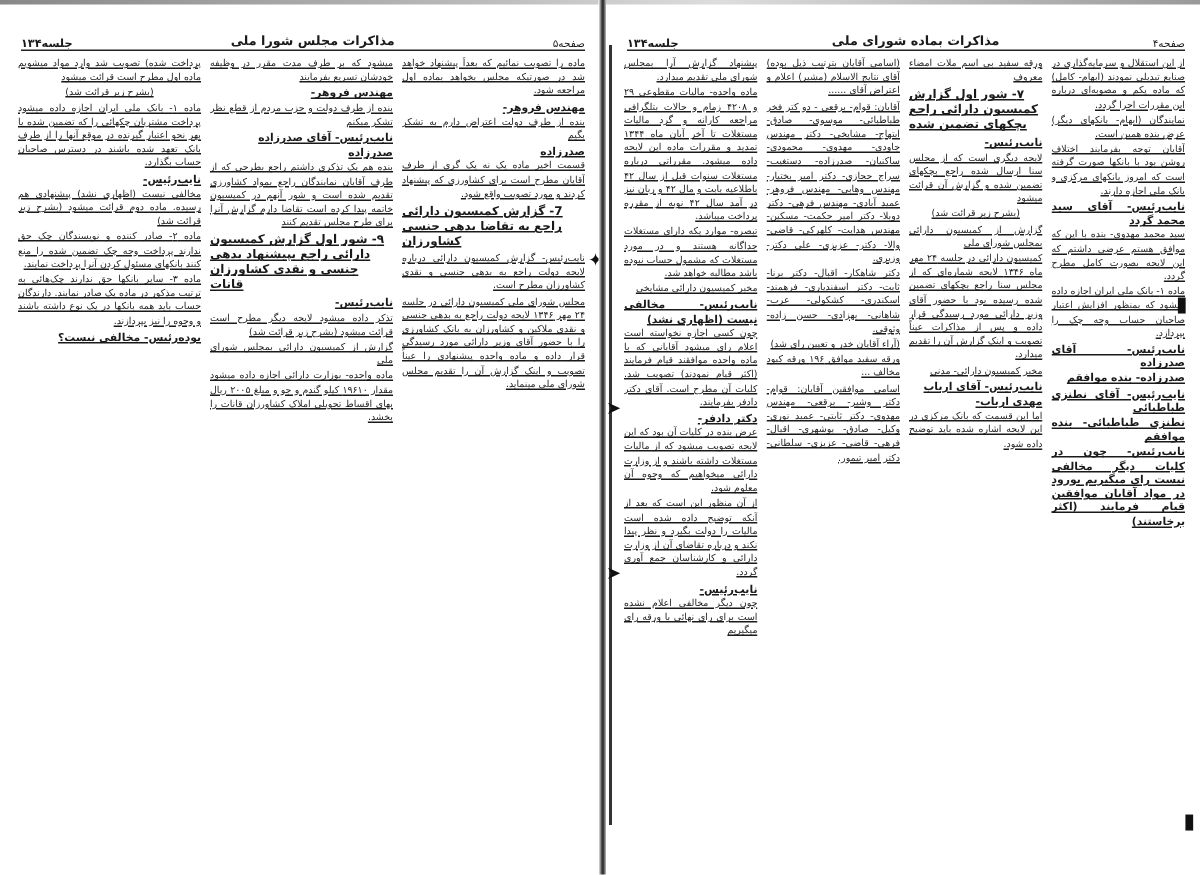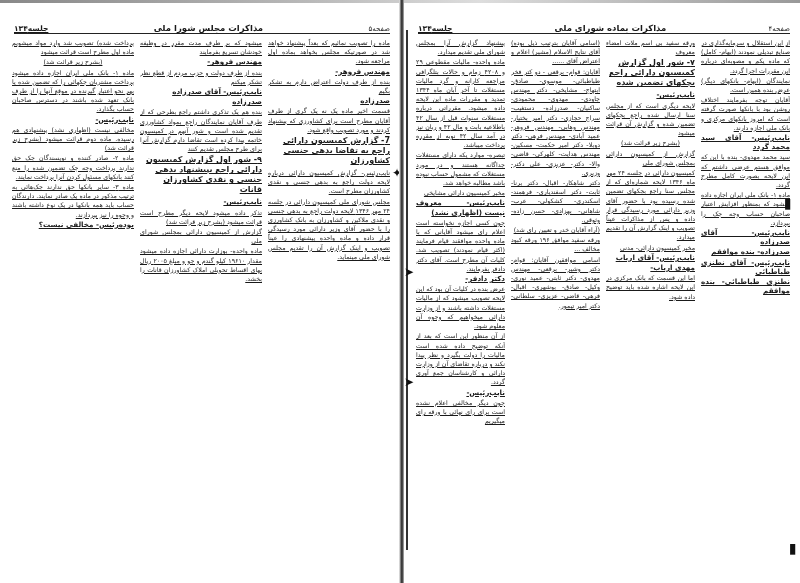--- a/index.html
+++ b/index.html
@@ -5,26 +5,26 @@
   html,body{margin:0;padding:0;}
   body{width:800px;height:583px;background:#ffffff;position:relative;overflow:hidden;font-family:"DejaVu Sans",sans-serif;color:#1a1a1a;}
   .scan-edge{position:absolute;left:0;top:0;width:800px;height:3px;background:linear-gradient(to right,#888,#bbb 40%,#ddd 60%,#999);}
   .page{position:absolute;top:0;height:583px;direction:rtl;}
   .page-left{left:0;width:400px;}
   .page-right{left:404px;width:396px;}
   .gutter{position:absolute;left:399px;top:0;width:5px;height:583px;background:linear-gradient(to right,#fff,#555 40%,#222 60%,#bbb);}
   .header{position:absolute;top:17px;left:14px;right:10px;height:16px;border-bottom:1.5px solid #222;display:flex;justify-content:space-between;align-items:flex-end;font-size:8px;}
   .header .pg{font-size:7px;}
   .header .title{font-size:8.5px;font-weight:bold;}
-  .header .session{font-size:7.5px;font-weight:bold;text-decoration:underline;}
+  .header .session{font-size:7.5px;font-weight:bold;}
   .cols{position:absolute;top:38px;left:12px;right:10px;bottom:10px;display:flex;flex-direction:row;gap:6px;}
   .col{flex:1;overflow:hidden;font-size:6.3px;line-height:9.2px;text-align:justify;text-decoration:underline;}
   .col p{margin:0 0 1px 0;}
   .col .spk{font-weight:bold;font-size:7.2px;}
-  .col .heading{font-weight:bold;font-size:8px;line-height:10px;text-align:right;margin:2px 0;}
+  .col .heading{font-weight:bold;font-size:8px;line-height:10px;text-align:left;margin:2px 0;}
   .col .center{text-align:center;}
   .marker{position:absolute;font-size:12px;color:#111;}
   .vline{position:absolute;width:1.5px;background:#333;}
 </style>
 </head>
 <body>
 
 <div class="scan-edge"></div>
 
 <div class="page page-left">
@@ -84,20 +84,21 @@
         <p class="">از این استقلال و سرمایه‌گذاری در صنایع تبدیلی نمودند (ابهام- کامل) که ماده یکم و مصوبه‌ای درباره این مقررات اجرا گردد.</p>
         <p class="">نمایندگان (ابهام- بانکهای دیگر) عرض بنده همین است.</p>
         <p class="">آقایان توجه بفرمایند اختلاف روشن بود با بانکها صورت گرفته است که امروز بانکهای مرکزی و بانک ملی اجازه دارند.</p>
         <p class="spk">نایب‌رئیس- آقای سید محمد گردد</p>
         <p class="">سید محمد مهدوی- بنده با این که موافق هستم عرضی داشتم که این لایحه بصورت کامل مطرح گردد.</p>
         <p class="">ماده ۱- بانک ملی ایران اجازه داده میشود که بمنظور افزایش اعتبار صاحبان حساب وجه چک را بپردازد.</p>
         <p class="spk">نایب‌رئیس- آقای صدرزاده</p>
         <p class="spk">صدرزاده- بنده موافقم</p>
         <p class="spk">نایب‌رئیس- آقای نطنزی طباطبائی</p>
         <p class="spk">نطنزی طباطبائی- بنده موافقم</p>
+        <p class="spk">نایب‌رئیس- چون در کلیات دیگر مخالفی نیست رای میگیریم بورود در مواد آقایان موافقین قیام فرمایند (اکثر برخاستند)</p>
       </div>
     <div class="col" id="rc1">
         <p class="">ورقه سفید بی اسم ملات امضاء معروف</p>
         <p class="heading">۷- شور اول گزارش کمیسیون دارائی راجع بچکهای تضمین شده</p>
         <p class="spk">نایب‌رئیس-</p>
         <p class="">لایحه دیگری است که از مجلس سنا ارسال شده راجع بچکهای تضمین شده و گزارش آن قرائت میشود</p>
         <p class="center">(بشرح زیر قرائت شد)</p>
         <p class="">گزارش از کمیسیون دارائی بمجلس شورای ملی</p>
         <p class="">کمیسیون دارائی در جلسه ۲۴ مهر ماه ۱۳۴۶ لایحه شماره‌ای که از مجلس سنا راجع بچکهای تضمین شده رسیده بود با حضور آقای وزیر دارائی مورد رسیدگی قرار داده و پس از مذاکرات عیناً تصویب و اینک گزارش آن را تقدیم میدارد.</p>
         <p class="">مخبر کمیسیون دارائی- مدنی</p>
@@ -111,21 +112,21 @@
         <p class="">دکتر شاهکار- اقبال- دکتر برنا- ثابت- دکتر اسفندیاری- فرهمند- اسکندری- کشکولی- عرب- شاهانی- بهزادی- حسن زاده- وثوقی.</p>
         <p class="">(آراء آقایان خدر و تعیین رای شد)</p>
         <p class="">ورقه سفید موافق ۱۹۶ ورقه کبود مخالف ...</p>
         <p class="">اسامی موافقین آقایان: قوام- دکتر وشیر- برقعی- مهندس مهدوی- دکتر ثابتی- عمید نوری- وکیل- صادق- بوشهری- اقبال- فرهی- قاضی- عزیزی- سلطانی- دکتر امیر تیمور.</p>
       </div>
     <div class="col" id="rc3">
         <p class="">پیشنهاد گزارش آرا بمجلس شورای ملی تقدیم میدارد.</p>
         <p class="">ماده واحده- مالیات مقطوعی ۲۹ و ۴۲۰۸ زمام و حالات بتلگرافی مراجعه کارانه و گرد مالیات مستغلات تا آخر آبان ماه ۱۳۴۴ تمدید و مقررات ماده این لایحه داده میشود. مقرراتی درباره مستغلات سنوات قبل از سال ۴۲ باطلاعیه بابت و مال ۴۲ و ربان نیز در آمد سال ۴۲ نوبه از مقرره پرداخت میباشد.</p>
         <p class="">تبصره- موارد یکه دارای مستغلات جداگانه هستند و در مورد مستغلات که مشمول حساب نبوده باشد مطالبه خواهد شد.</p>
         <p class="">مخبر کمیسیون دارائی مشایخی</p>
-        <p class="spk">نایب‌رئیس- معروف نیست (اظهاری نشد)</p>
+        <p class="spk">نایب‌رئیس- مخالفی نیست (اظهاری نشد)</p>
         <p class="">چون کسی اجازه نخواسته است اعلام رای میشود آقایانی که با ماده واحده موافقند قیام فرمایند (اکثر قیام نمودند) تصویب شد. کلیات آن مطرح است. آقای دکتر دادفر بفرمایند.</p>
         <p class="spk">دکتر دادفر-</p>
         <p class="">عرض بنده در کلیات آن بود که این لایحه تصویب میشود که از مالیات مستغلات داشته باشند و از وزارت دارائی میخواهیم که وجوه آن معلوم شود.</p>
         <p class="">از آن منظور این است که بعد از آنکه توضیح داده شده است مالیات را دولت بگیرد و نظر پیدا نکند و درباره تقاضای آن از وزارت دارائی و کارشناسان جمع آوری گردد.</p>
         <p class="spk">نایب‌رئیس-</p>
         <p class="">چون دیگر مخالفی اعلام نشده است برای رای نهائی با ورقه رای میگیریم</p>
       </div>
   </div>
   <div class="vline" style="left:2px;top:30px;height:520px;"></div>
   <span class="marker" style="left:0px;top:265px;">➤</span>

